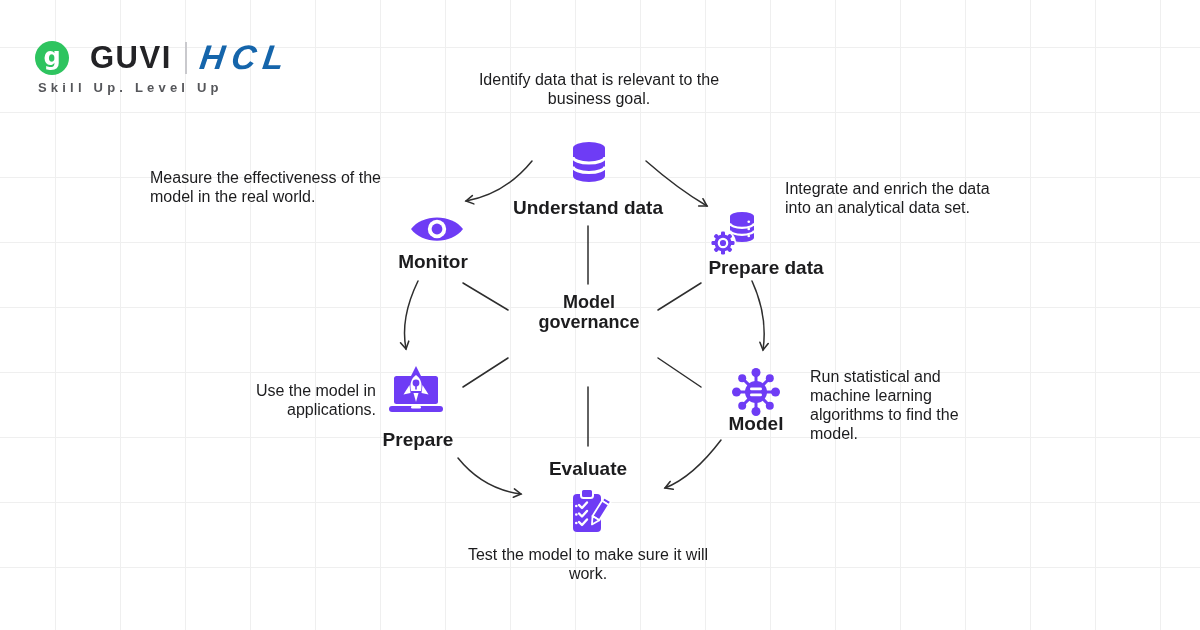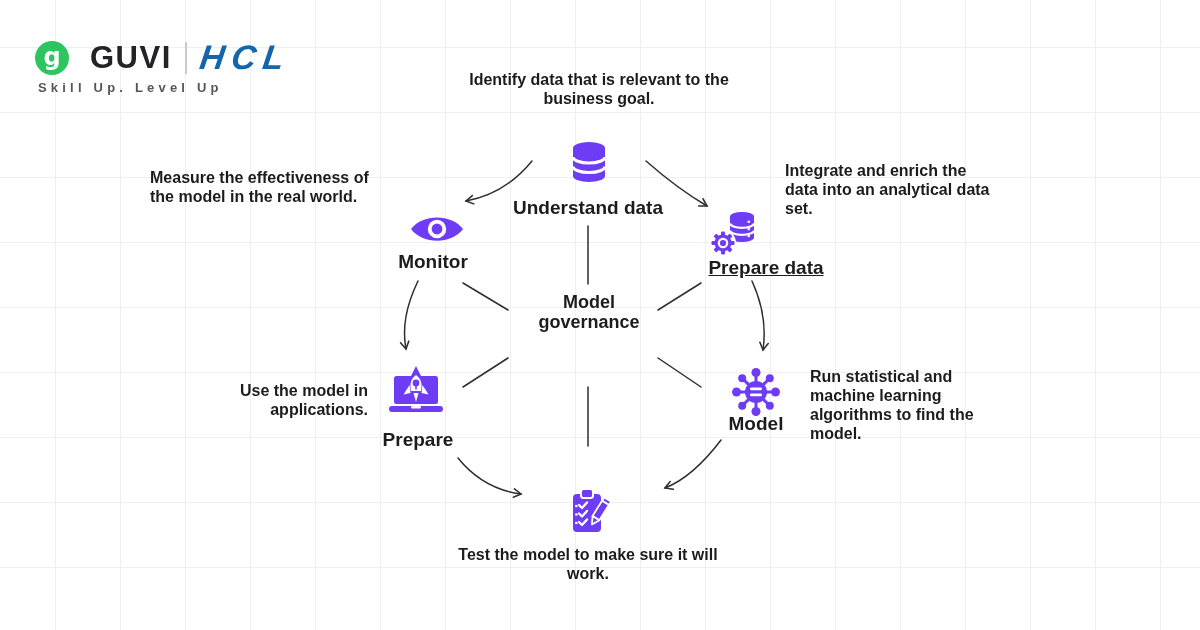--- a/index.html
+++ b/index.html
@@ -24,36 +24,36 @@
     font-family:"DejaVu Sans",sans-serif;
   }
   .guvi-word{font-size:31px;font-weight:700;letter-spacing:1.5px;color:#232326;margin-left:21px;}
   .logo-sep{width:2.5px;height:32px;background:#c9c9cd;margin:0 13px;}
   .hcl-word{
     font-size:34px;font-weight:800;font-style:italic;color:#1565AB;
     letter-spacing:7px;transform:skewX(-8deg);
   }
   .tagline{left:38px;top:80px;font-size:13px;font-weight:600;letter-spacing:4.2px;color:#55565a;}
   
-  .desc{font-size:16px;line-height:19px;font-weight:700;}
+  .desc{font-size:16px;line-height:19px;font-weight:400;}
   .node-label{font-size:19px;font-weight:600;text-align:center;}
   .center-text{
     left:489px;top:292px;width:200px;text-align:center;
     font-size:18px;line-height:20px;font-weight:600;
   }
   .center-text span{display:block;}
   #desc-understand{left:459px;top:70px;width:280px;text-align:center;}
   #desc-monitor{left:150px;top:168px;width:242px;}
-  #desc-prepare{left:785px;top:161px;width:215px;text-align:left;}
+  #desc-prepare{left:785px;top:179px;width:215px;text-align:left;}
   #desc-model{left:810px;top:367px;width:188px;text-align:left;}
-  #desc-deploy{left:188px;top:381px;width:180px;text-align:right;}
+  #desc-deploy{left:196px;top:381px;width:180px;text-align:right;}
   #desc-evaluate{left:458px;top:545px;width:260px;text-align:center;}
   #label-understand{left:488px;top:197px;width:200px;}
   #label-monitor{left:363px;top:251px;width:140px;}
-  #label-prepare{left:696px;top:257px;width:140px;text-decoration:underline;}
+  #label-prepare{left:696px;top:257px;width:140px;}
   #label-model{left:696px;top:413px;width:120px;}
   #label-deploy{left:358px;top:429px;width:120px;}
   #label-evaluate{left:518px;top:458px;width:140px;}
   #icon-understand{left:565px;top:138px;}
   #icon-monitor{left:409px;top:210px;}
   #icon-prepare{left:708px;top:207px;}
   #icon-model{left:730px;top:366px;}
   #icon-deploy{left:387px;top:364px;}
   #icon-evaluate{left:566px;top:486px;}
   svg.lines{position:absolute;left:0;top:0;}
@@ -105,20 +105,21 @@
   <div id="desc-prepare" class="abs desc">Integrate and enrich the data into an analytical data set.</div>
   <div id="desc-model" class="abs desc">Run statistical and machine learning algorithms to find the model.</div>
   <div id="desc-deploy" class="abs desc">Use the model in applications.</div>
   <div id="label-understand" class="abs node-label">Understand data</div>
 
   <div id="desc-evaluate" class="abs desc">Test the model to make sure it will work.</div>
   <div id="label-monitor" class="abs node-label">Monitor</div>
   <div id="label-prepare" class="abs node-label">Prepare data</div>
   <div id="label-model" class="abs node-label">Model</div>
   <div id="label-deploy" class="abs node-label">Prepare</div>
+  <div id="label-evaluate" class="abs node-label">Evaluate</div>
 
   <div id="icon-understand" class="abs">
     <svg width="48" height="48" viewBox="0 0 48 48">
       <g fill="#6E3CF5">
         <ellipse cx="24" cy="10" rx="16" ry="6"></ellipse>
         <rect x="8" y="10" width="32" height="28"></rect>
         <ellipse cx="24" cy="38" rx="16" ry="6"></ellipse>
       </g>
       <path d="M8 19a16 6 0 0 0 32 0" fill="none" stroke="#fff" stroke-width="3"></path>
       <path d="M8 28.5a16 6 0 0 0 32 0" fill="none" stroke="#fff" stroke-width="3"></path>

